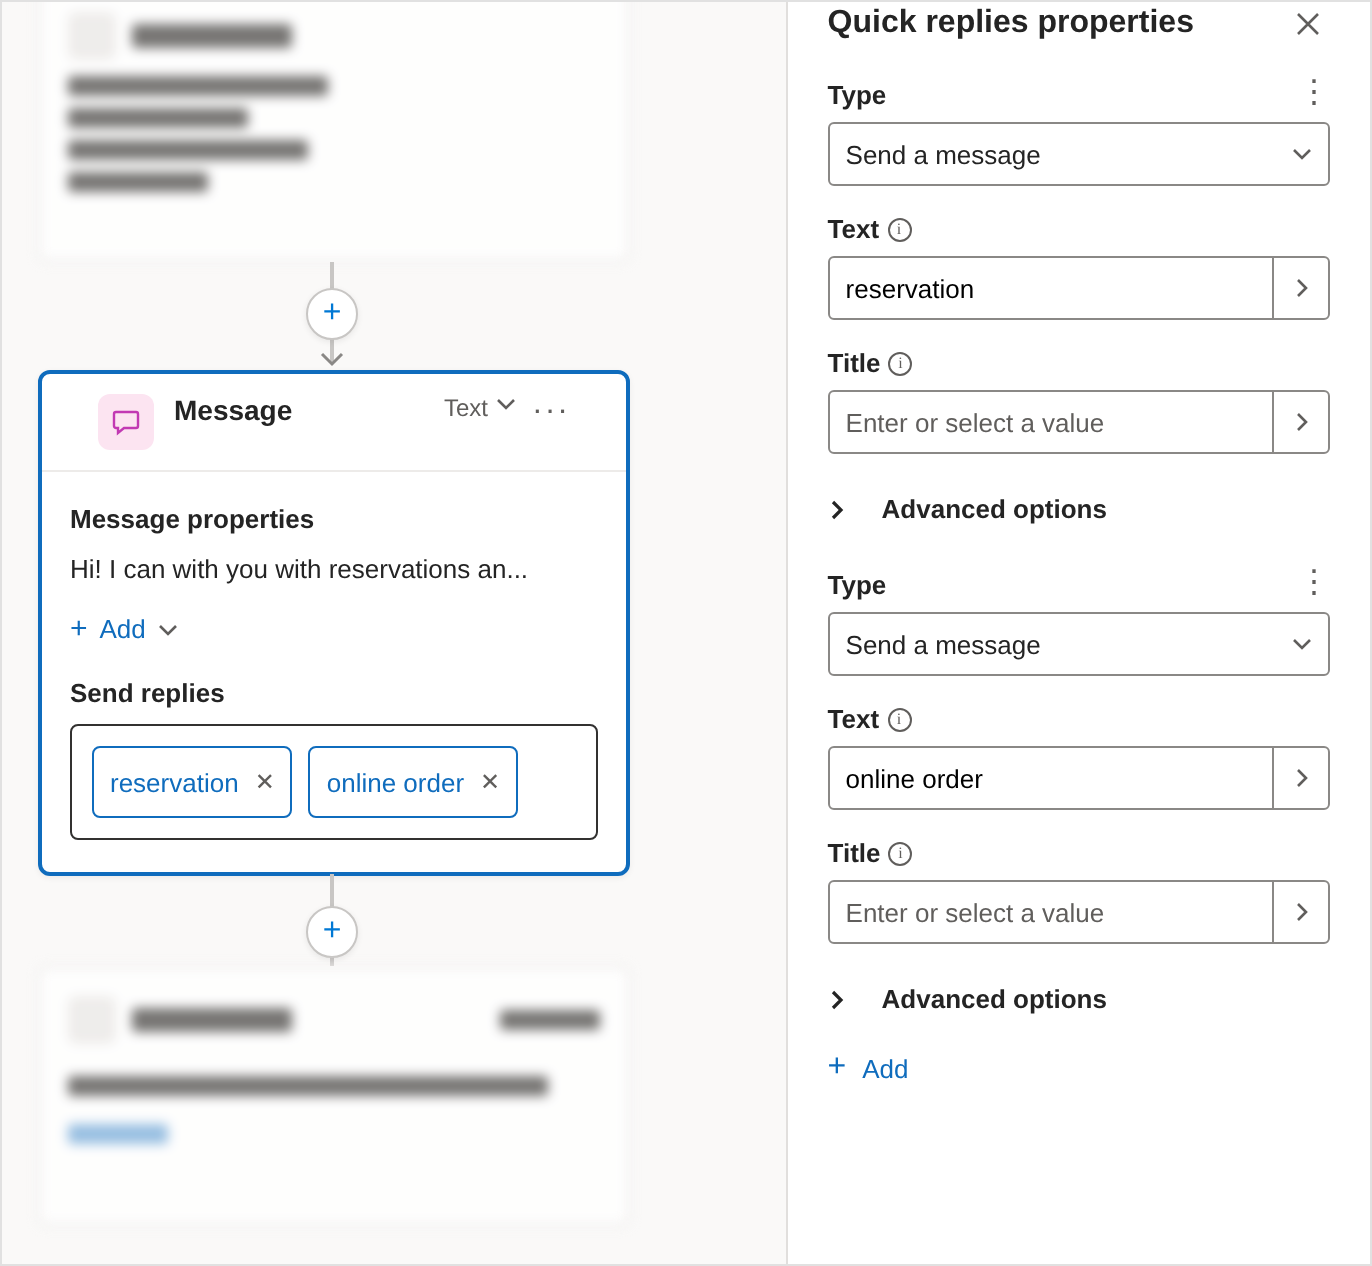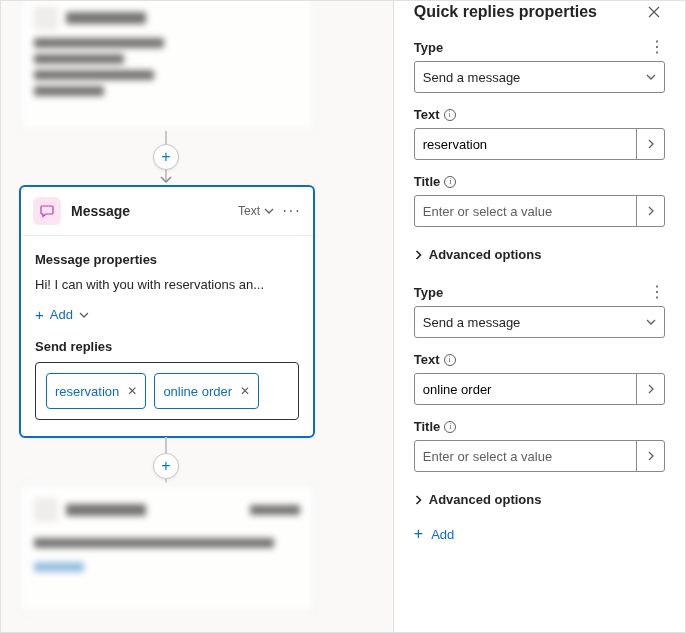--- a/index.html
+++ b/index.html
@@ -35,21 +35,21 @@
       cursor: pointer;
     }
     .plus-circle.p1 { left: 152px; top: 143px; }
     .plus-circle.p2 { left: 152px; top: 452px; }
     
     .message-card {
       position: absolute; top: 184px; left: 18px; width: 296px; background: #fff;
       border: 2px solid #0f6cbd; border-radius: 6px; box-shadow: 0 1px 3px rgba(0,0,0,0.06);
     }
     .msg-header {
-      display: flex; align-items: center; padding: 10px 12px; border-bottom: 1px solid #edebe9;
+      display: flex; padding: 10px 28px; border-bottom: 1px solid #edebe9;
     }
     .msg-icon {
       width: 28px; height: 28px; background: #fce4f1; border-radius: 6px;
       display: flex; align-items: center; justify-content: center; margin-right: 10px;
       color: #c239b3;
     }
     .msg-title { font-size: 14px; font-weight: 600; color: #242424; flex: 1; }
     .msg-type { font-size: 12px; color: #605e5c; margin-right: 4px; }
     .msg-chev { color: #605e5c; margin-right: 8px; display: inline-flex; }
     .msg-more { color: #605e5c; font-size: 16px; letter-spacing: 1px; cursor: pointer; }
@@ -93,21 +93,21 @@
     }
     .input-box input { border: none; outline: none; flex: 1; font-size: 13px; font-family: inherit; background: transparent; }
     .input-box input::placeholder { color: #605e5c; }
     .chev-icon { color: #605e5c; display: inline-flex; }
     .arrow-btn {
       width: 28px; height: 30px; border-left: 1px solid #8a8886; display: flex;
       align-items: center; justify-content: center; margin-right: -8px; color: #605e5c;
     }
     
     .advanced-row {
-      display: flex; align-items: center; gap: 6px; font-size: 13px; font-weight: 600;
+      display: flex; align-items: center; gap: 18px; font-size: 13px; font-weight: 600;
       color: #242424; cursor: pointer; padding: 6px 0 4px;
     }
     .section-divider { height: 18px; }
     
     .panel-add { display: inline-flex; align-items: center; color: #0f6cbd; font-size: 13px; cursor: pointer; margin-top: 14px; gap: 8px; }
     
     svg { display: block; }
   </style>
 </head>
 <body>

